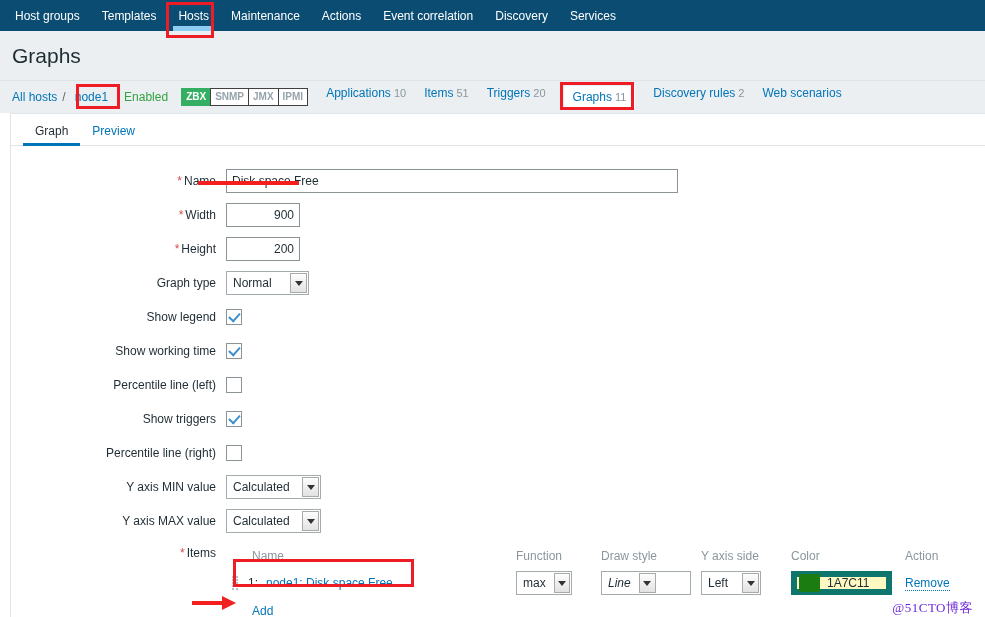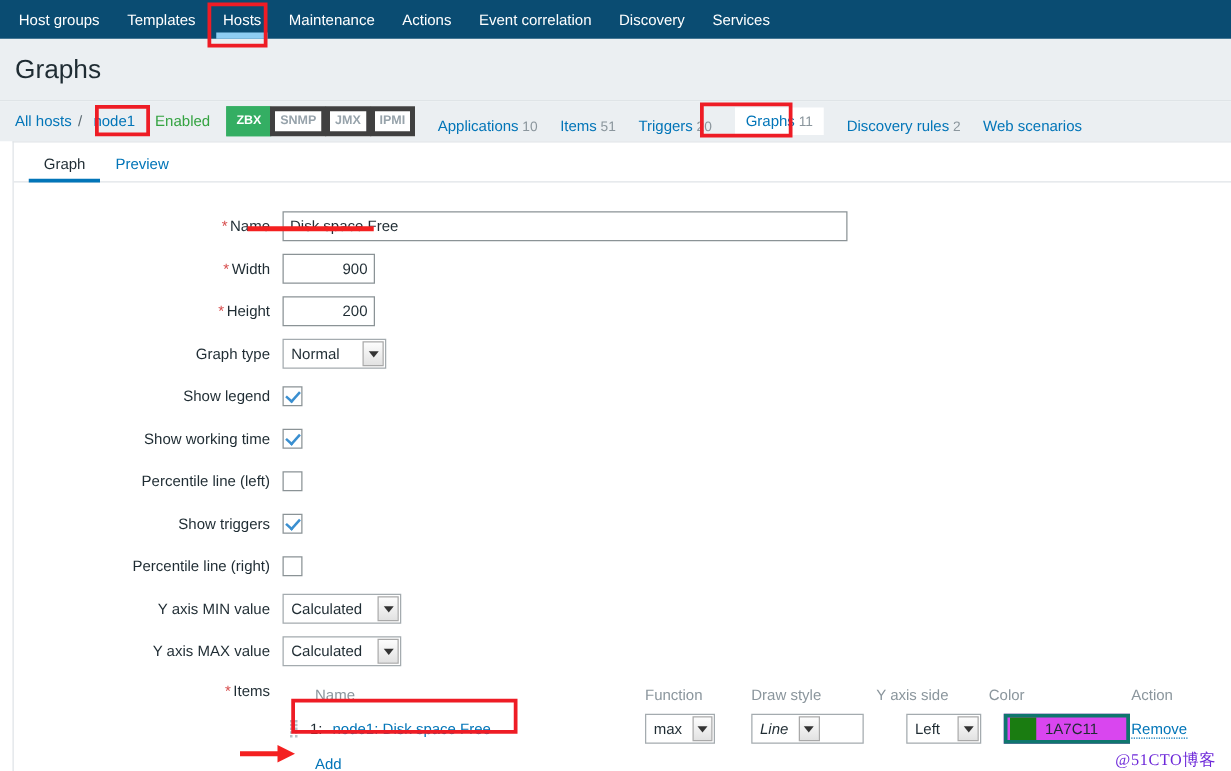--- a/index.html
+++ b/index.html
@@ -74,31 +74,31 @@
     padding: 1px 4px;
     cursor: pointer;
   }
   .status-enabled { color: #34a341; margin: 0 14px 0 12px; }
   .iface-badges { display: flex; }
   .badge {
     font-size: 10px;
     font-weight: bold;
     padding: 2px 4px 3px;
     line-height: 11px;
-    border: 4px solid #404040;
+    border: 1px solid #404040;
     margin-left: -1px;
     color: #97a3ab;
     background: #fff;
   }
   .badge.on {
     background: #34ae63;
     border-color: #34ae63;
     color: #ffffff;
   }
-  .host-links { display: flex; align-items: flex-end; margin-left: 18px; gap: 18px; }
+  .host-links { display: flex; align-items: flex-start; margin-left: 18px; gap: 18px; }
   .host-link { white-space: nowrap; }
   .cnt { color: #8b969d; font-size: 11px; margin-left: 3px; }
   .host-link.current {
     background: #ffffff;
     color: #0275b8;
     padding: 4px 9px;
   }
 
   
   .content {
@@ -245,30 +245,29 @@
     margin-right: 4px;
     cursor: move;
     flex: 0 0 auto;
   }
   .drag-handle span { background: #b7c0c5; width: 2px; height: 2px; display:block; }
   .item-num { color: #1f2c33; width: 22px; text-align: right; padding-right: 8px; }
   .item-link { color: #0275b8; cursor: pointer; }
 
   .sel-func { width: 56px; justify-content: space-between; }
   .sel-draw { width: 90px; justify-content: flex-start; font-style: italic; }
-  .sel-side { width: 60px; justify-content: space-between; margin-left: 24px; }
+  .sel-side { width: 60px; justify-content: space-between; }
 
   .color-field {
     display: inline-flex;
     align-items: center;
-    border: 3px solid #0f766e;
+    border: 6px solid #0f766e;
     height: 24px;
     width: 101px;
-    background: #d946ef;
-    margin-left: 12px;
+    background: #fef9c3;
   }
   .color-swatch {
     width: 21px; height: 18px;
     margin: 0 7px 0 2px;
     flex: 0 0 auto;
     cursor: pointer;
   }
   .color-text { font-size: 12px; color: #1f2c33; }
 
   .dotted-link {

